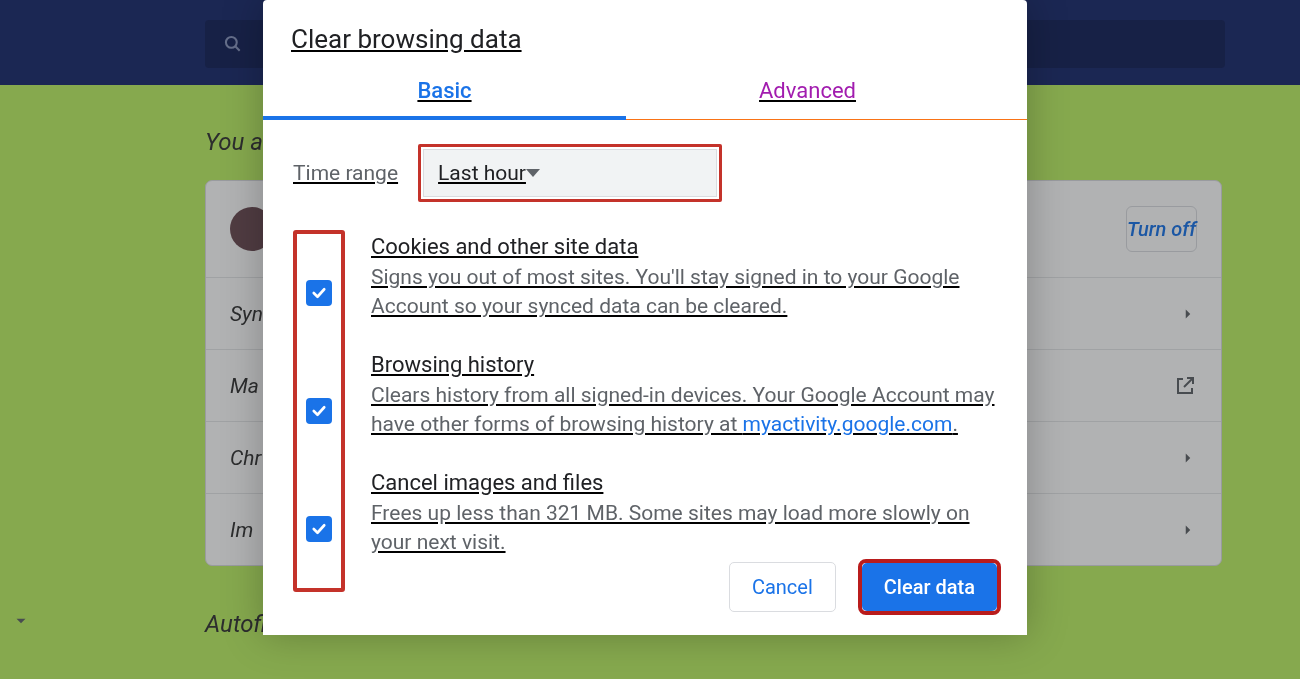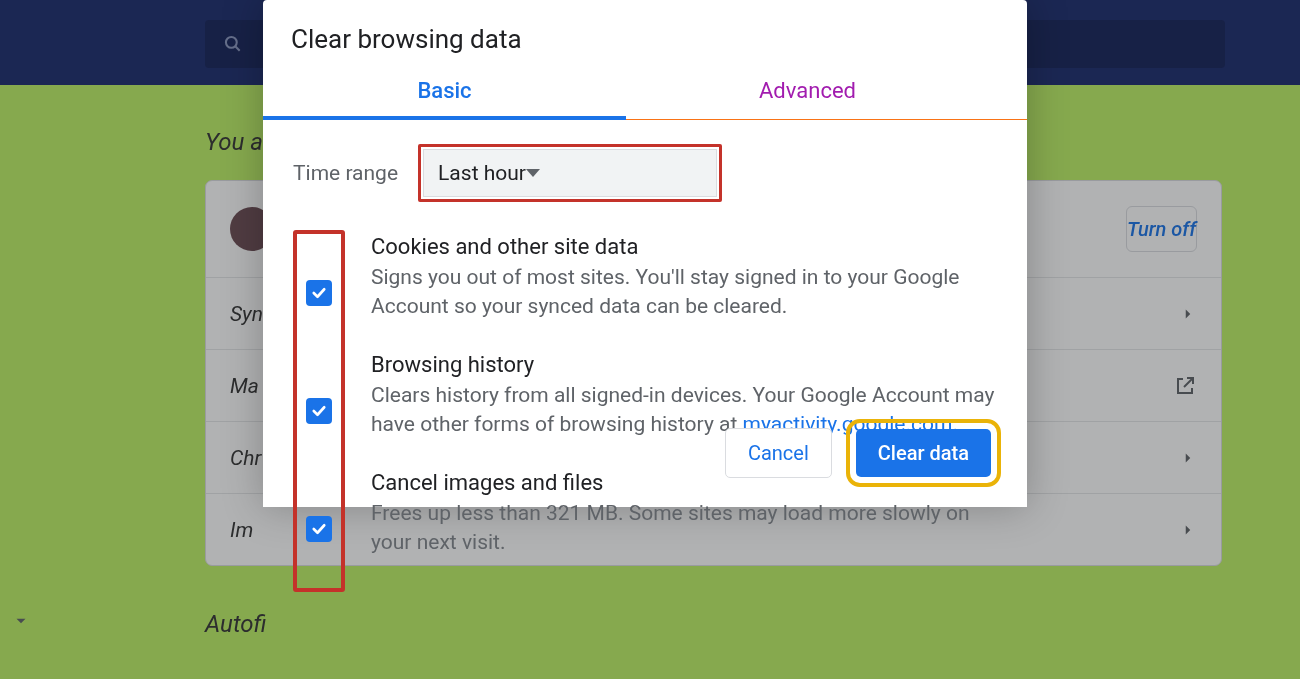--- a/index.html
+++ b/index.html
@@ -88,24 +88,25 @@
   
   .overlay {
     position: absolute; inset: 0;
     background: #202124; opacity: 0.35;
   }
 
   
   .dialog {
     position: absolute;
     top: 0; left: 263px;
-    width: 764px; height: 507px;
+    width: 764px; height: 635px;
     background: #fff;
     box-shadow: 0 0 40px rgba(0,0,0,0.25);
     border-radius: 4px 4px 0 0;
+    text-decoration: underline;
   }
   .dialog-title {
     padding: 24px 28px 12px 28px;
     font-size: 26px; color: #202124;
   }
   .tabs {
     display: flex;
     border-bottom: 1px solid #f97316;
   }
   .tab {
@@ -179,35 +180,34 @@
     flex: 1;
     display: flex; flex-direction: column; gap: 30px;
     padding-top: 4px;
   }
   .item-title { font-size: 22px; color: #202124; margin-bottom: 4px; }
   .item-desc  { font-size: 21px; color: #5f6368; line-height: 1.4; }
   .item-desc a { color: #1a73e8; text-decoration: none; }
 
   .dialog-actions {
     position: absolute; bottom: 20px; right: 26px;
-    display: flex; align-items: center; gap: 14px;
+    display: flex; align-items: center; gap: 22px;
   }
   .btn {
     font-size: 20px; border-radius: 5px;
     padding: 12px 22px;
     cursor: pointer;
   }
   .btn-cancel {
     color: #1a73e8; background: #fff;
     border: 1px solid #dadce0;
   }
   .btn-clear-wrap {
-    border: 4px solid #eab308;
-    border-radius: 14px;
-    padding: 6px;
+    border: 4px solid #b91c1c;
+    border-radius: 8px;
     display: inline-flex;
   }
   .btn-clear {
     color: #fff; background: #1a73e8;
     border: none; font-weight: 500;
   }
 </style>
 </head>
 <body>
 

